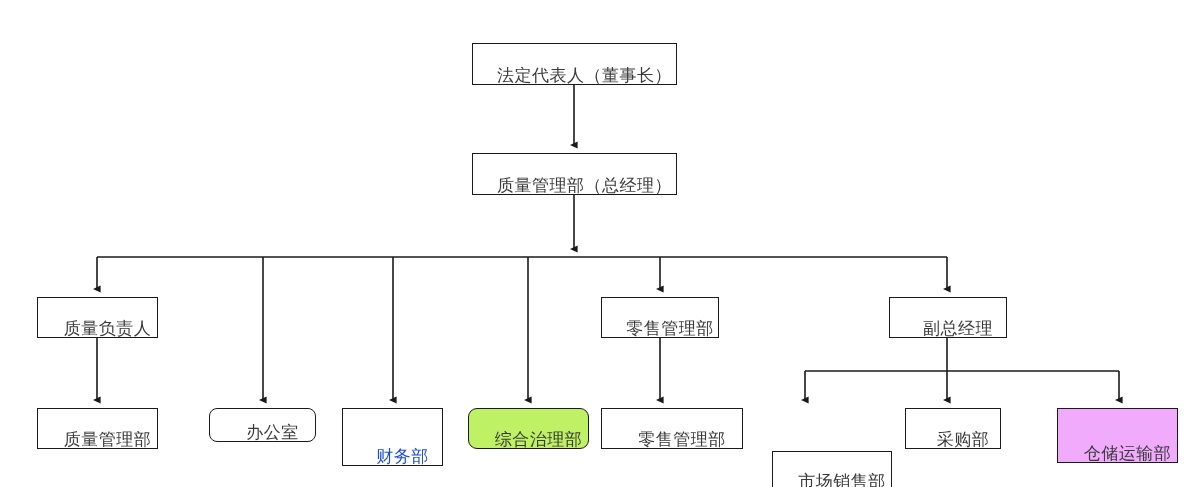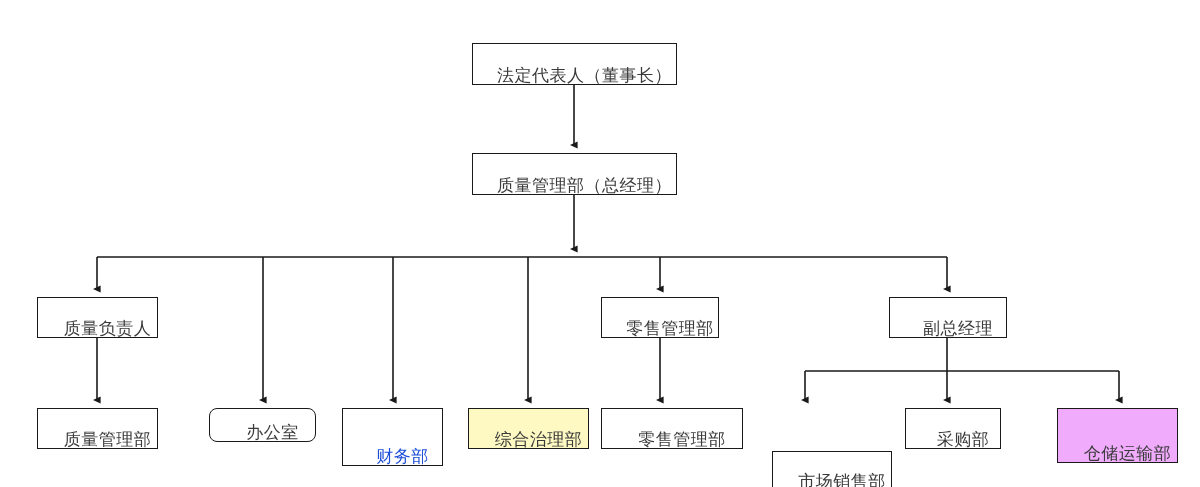--- a/index.html
+++ b/index.html
@@ -113,21 +113,21 @@
 
   <div class="node-box" style="left: 37px; top: 408px; width: 121px; height: 41px; background: rgb(255, 255, 255); border-color: rgb(26, 26, 26); color: rgb(58, 58, 58);">
     <span class="node-label">质量管理部</span>
   </div>
   <div class="node-box" style="left: 209px; top: 408px; width: 107px; height: 34px; background: rgb(255, 255, 255); border-color: rgb(26, 26, 26); color: rgb(58, 58, 58); border-radius: 8px;">
     <span class="node-label">办公室</span>
   </div>
   <div class="node-box" style="left: 342px; top: 408px; width: 101px; height: 58px; background: rgb(255, 255, 255); border-color: rgb(26, 26, 26); color: #1d4ed8;">
     <span class="node-label">财务部</span>
   </div>
-  <div class="node-box" style="left: 468px; top: 408px; width: 121px; height: 41px; background: #fef9c3; border-color: rgb(26, 26, 26); color: rgb(58, 58, 58);">
+  <div class="node-box" style="left: 468px; top: 408px; width: 121px; height: 41px; background: #bef264; border-color: rgb(26, 26, 26); color: rgb(58, 58, 58); border-radius: 9px;">
     <span class="node-label">综合治理部</span>
   </div>
   <div class="node-box" style="left: 601px; top: 408px; width: 142px; height: 41px; background: rgb(255, 255, 255); border-color: rgb(26, 26, 26); color: rgb(58, 58, 58);">
     <span class="node-label">零售管理部</span>
   </div>
   <div class="node-box" style="left: 772px; top: 408px; width: 120px; height: 40px; background: rgb(255, 255, 255); border-color: rgb(26, 26, 26); color: rgb(58, 58, 58); margin-top: 43px;">
     <span class="node-label">市场销售部</span>
   </div>
   <div class="node-box" style="left: 905px; top: 408px; width: 96px; height: 41px; background: rgb(255, 255, 255); border-color: rgb(26, 26, 26); color: rgb(58, 58, 58);">
     <span class="node-label">采购部</span>

